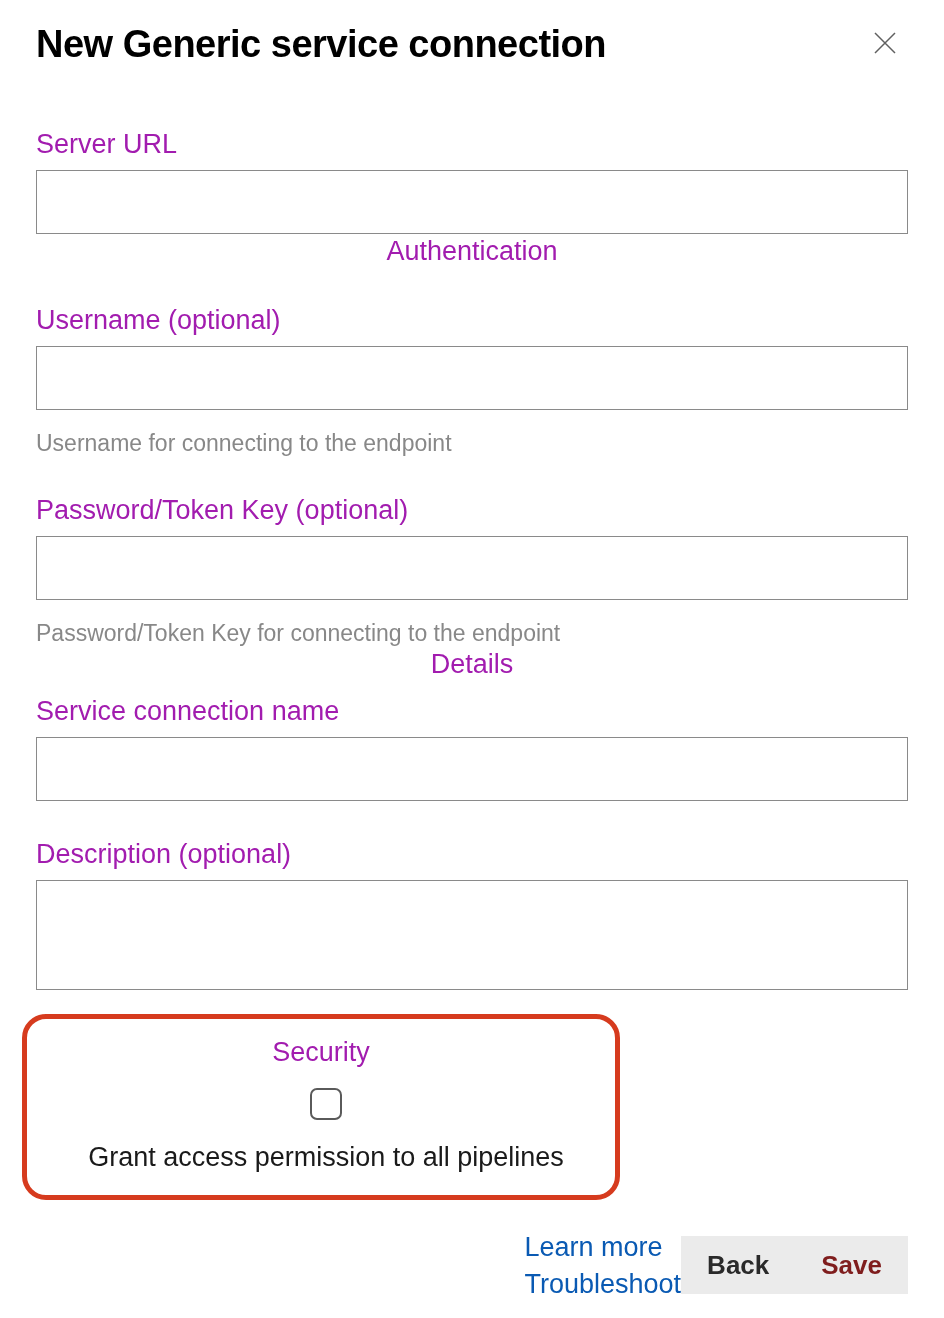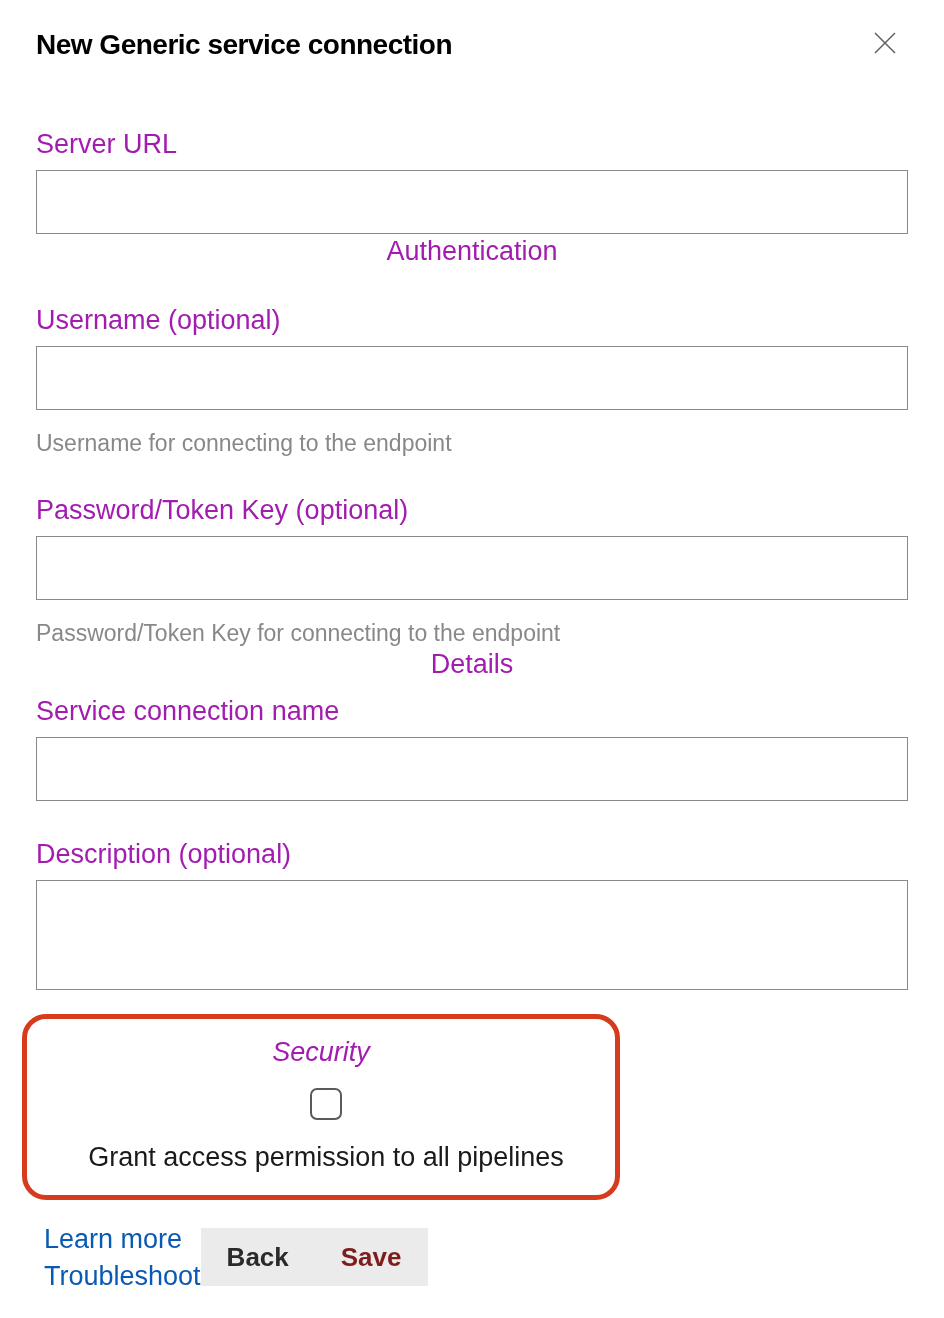--- a/index.html
+++ b/index.html
@@ -14,21 +14,21 @@
       width: 944px;
       padding: 20px 36px 40px 36px;
     }
     .header-row {
       display: flex;
       justify-content: space-between;
       align-items: center;
       margin-bottom: 60px;
     }
     .dialog-title {
-      font-size: 28px;
+      font-size: 38px;
       font-weight: 700;
       letter-spacing: -0.5px;
     }
     .close-btn {
       background: none;
       border: none;
       cursor: pointer;
       padding: 8px;
       color: #404040;
     }
@@ -105,23 +105,23 @@
       background: #ffffff;
       cursor: pointer;
       flex-shrink: 0;
     }
     .checkbox-label {
       font-size: 27px;
       color: #1a1a1a;
     }
     .footer-row {
       display: flex;
-      justify-content: flex-start;
+      justify-content: flex-end;
       align-items: flex-start;
-      margin-top: 24px;
+      margin-top: 32px;
       padding-left: 8px;
     }
     .links-col {
       display: flex;
       flex-direction: column;
       gap: 6px;
     }
     .link {
       color: #0a5ab3;
       font-size: 27px;
@@ -184,21 +184,21 @@
   <label class="field-label">Service connection name</label>
   <input type="text" class="text-input" value="" style="">
 </div>
 
 <div class="field-block tight">
   <label class="field-label">Description (optional)</label>
   <textarea class="textarea-input" style=""></textarea>
 </div>
 
 <div class="security-highlight">
-  <div class="section-heading" style="margin-top:0;font-style:italic;">Security</div>
+  <div class="section-heading" style="margin-top:0;">Security</div>
   <div class="checkbox-row">
     <button class="checkbox-box" role="checkbox" aria-checked="false"></button>
     <span class="checkbox-label">Grant access permission to all pipelines</span>
   </div>
 </div>
 
 <div class="footer-row">
   <div class="links-col">
     <a class="link">Learn more</a>
     <a class="link">Troubleshoot</a>

